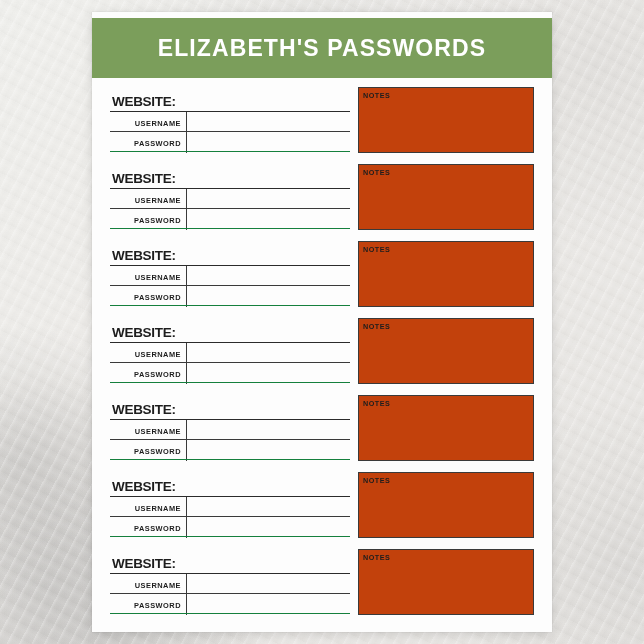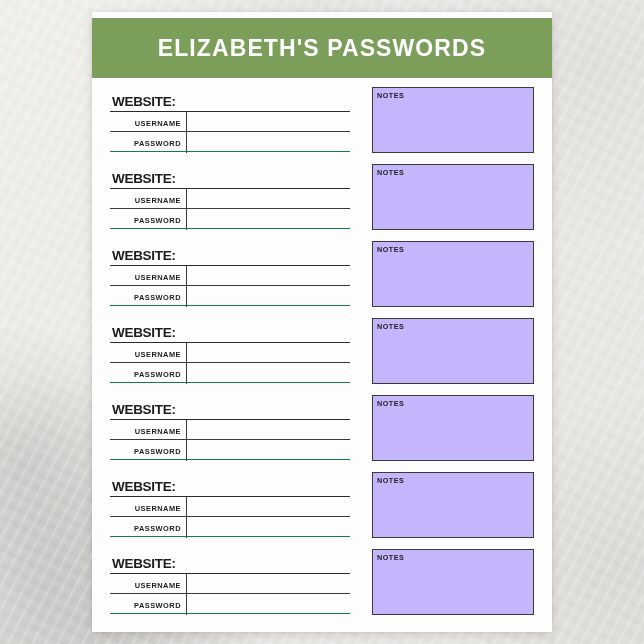--- a/index.html
+++ b/index.html
@@ -75,21 +75,21 @@
     left: 0;
     top: 66px;
     right: 0;
     bottom: 0;
     padding: 9px 18px 0 18px;
     box-sizing: border-box;
   }
 
   .entry {
     display: flex;
-    gap: 22px;
+    gap: 8px;
     height: 66px;
     margin-bottom: 11px;
   }
 
   
   .left-col {
     width: 240px;
     display: flex;
     flex-direction: column;
   }
@@ -143,21 +143,21 @@
     flex: 1;
     border-left: 1px solid #3a3a3a;
     margin-left: 76px;
   }
 
   
   .notes-box {
     flex: 1;
     border: 1.1px solid #3a3a3a;
     position: relative;
-    background: #c4b5fd;
+    background: #c2410c;
   }
   .notes-label {
     position: absolute;
     left: 4px;
     top: 3px;
     font-size: 7.2px;
     font-weight: bold;
     letter-spacing: 0.5px;
     color: #1d1d1d;
     font-family: "Liberation Sans", sans-serif;

